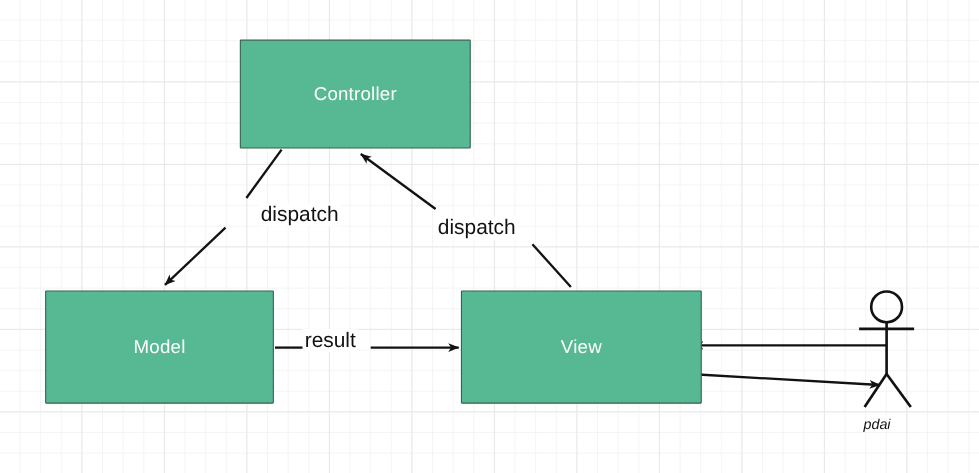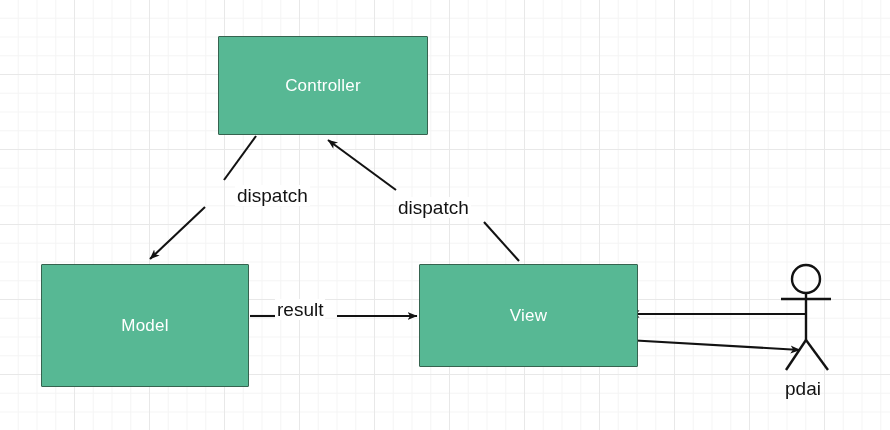--- a/index.html
+++ b/index.html
@@ -41,21 +41,21 @@
     border-radius: 1px;
     display: flex;
     align-items: center;
     justify-content: center;
     color: #ffffff;
     font-size: 17px;
     font-family: "Liberation Sans", sans-serif;
     letter-spacing: 0.2px;
   }
   #node-controller { left: 218px; top: 36px;  width: 210px; height: 99px; }
-  #node-model      { left: 41px;  top: 264px; width: 208px; height: 123px; }
+  #node-model      { left: 41px;  top: 264px; width: 208px; height: 103px; }
   #node-view       { left: 419px; top: 264px; width: 219px; height: 103px; }
 
   .edge-label {
     position: absolute;
     background: #ffffff;
     color: #121212;
     font-size: 19px;
     font-family: "Liberation Sans", sans-serif;
     white-space: nowrap;
     padding: 0 2px;
@@ -63,23 +63,24 @@
   }
   #label-dispatch { left: 208px; top: 185px; margin-left: 27px; }
   #label-request  { left: 396px; top: 197px; }
   #label-result   { left: 275px; top: 299px; }
 
   #actor-label {
     position: absolute;
     left: 785px;
     top: 378px;
     color: #121212;
-    font-size: 19px;
+    font-size: 13px;
     font-family: "Liberation Sans", sans-serif;
     white-space: nowrap;
+    font-style: italic;
   }
 </style>
 </head>
 <body>
 
 <div id="canvas">
 
   <svg id="diagram-svg" viewBox="0 0 890 430" xmlns="http://www.w3.org/2000/svg">
     <defs>
       <marker id="arrowhead" markerWidth="12" markerHeight="12" refX="9.5" refY="4" orient="auto" markerUnits="userSpaceOnUse">

